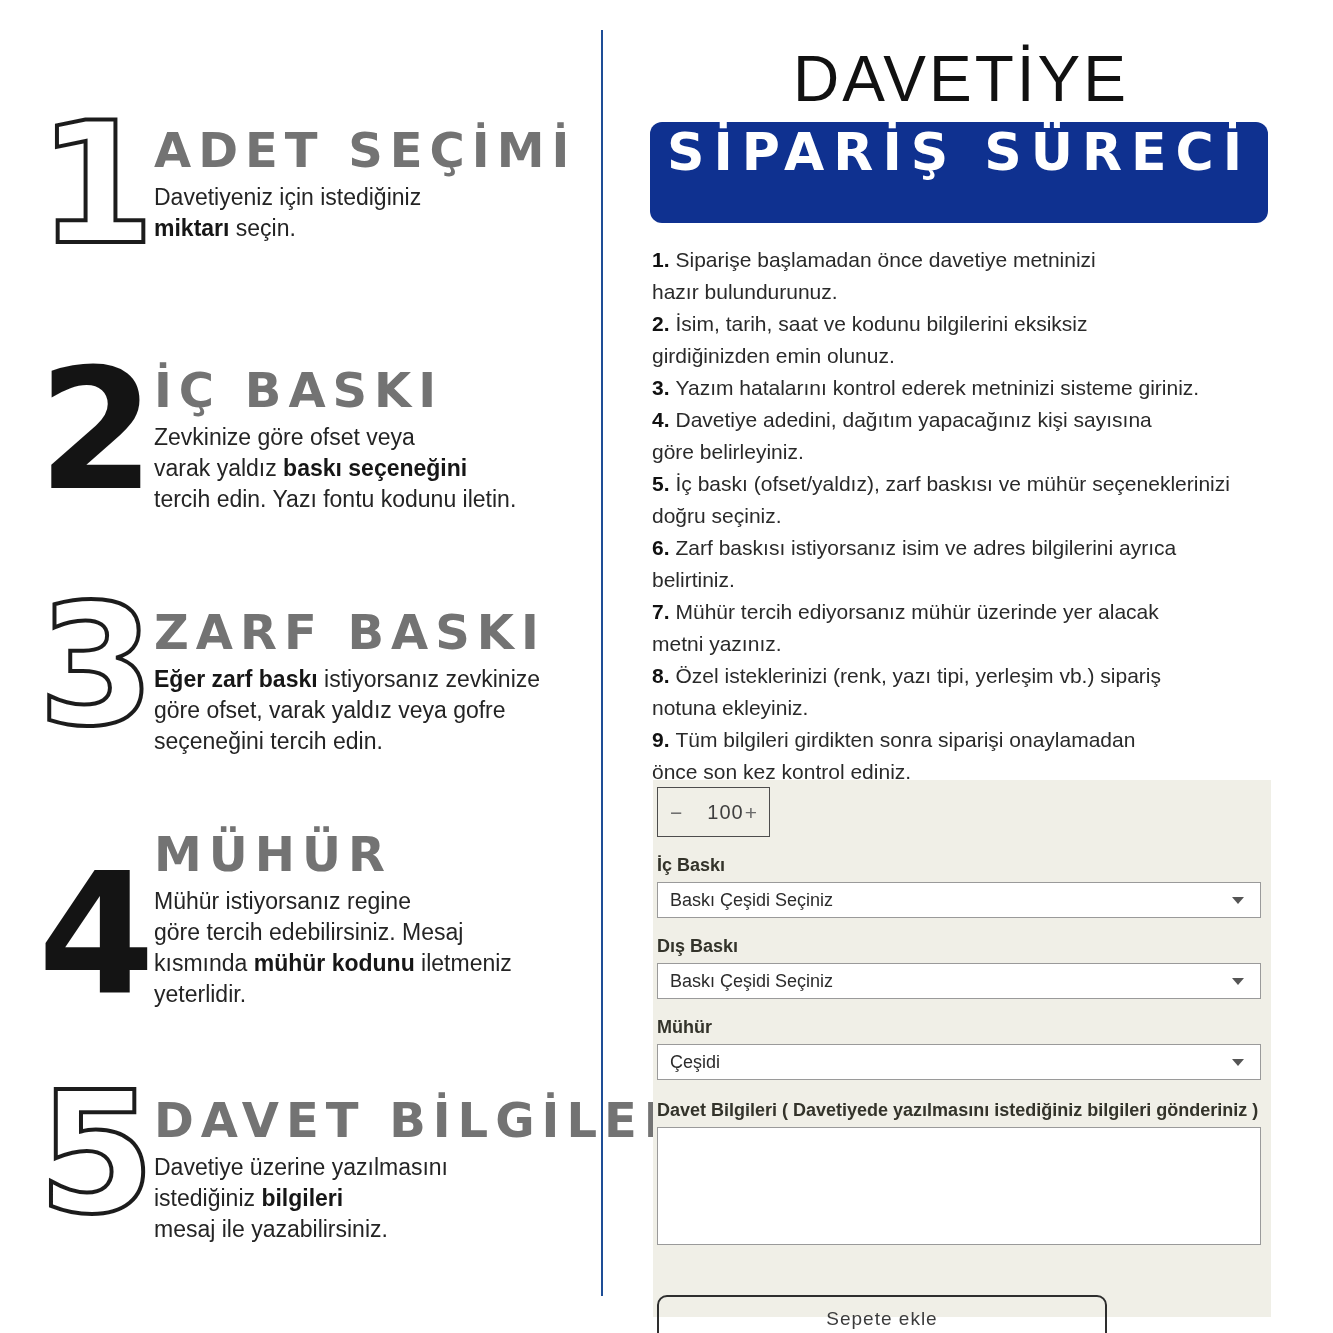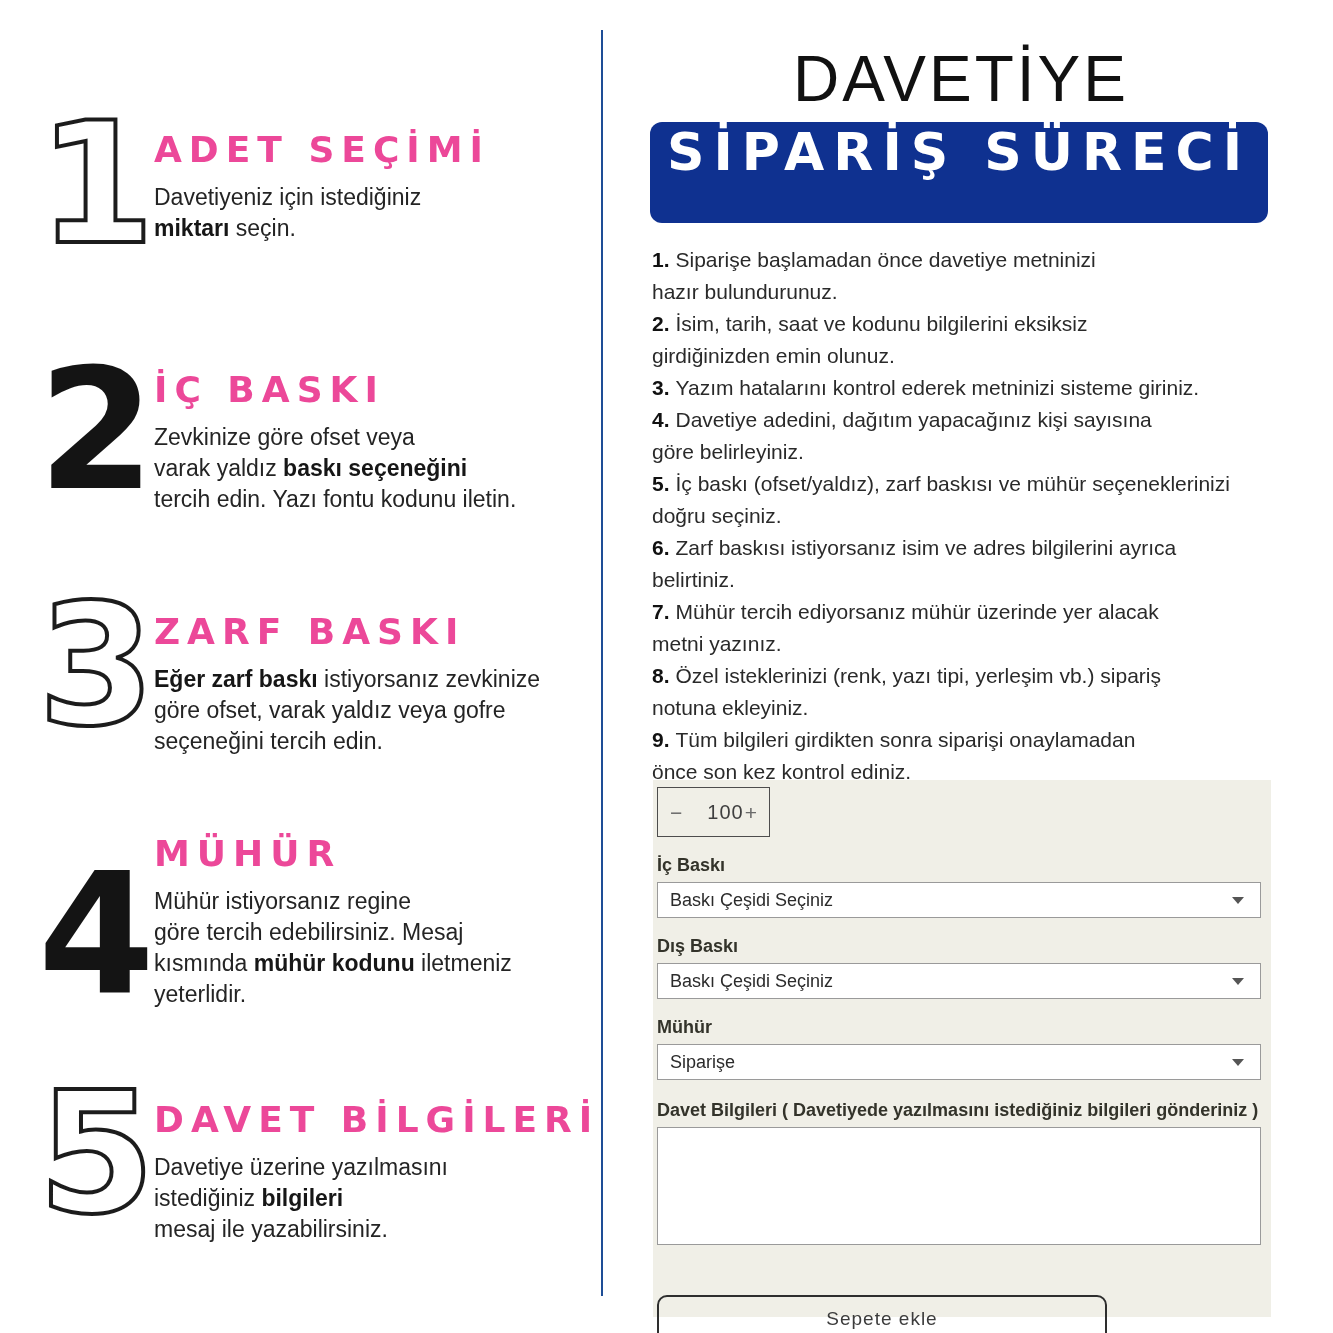--- a/index.html
+++ b/index.html
@@ -25,22 +25,22 @@
     font-family:"DejaVu Sans","Liberation Sans",sans-serif;
     font-weight:800;font-size:168px;line-height:132px;color:#141414;
     letter-spacing:-4px;
   }
   .step-num.outline{color:#ffffff;-webkit-text-stroke:4px #1c1c1c;}
   .step:nth-child(4) .step-num{margin-top:46px;}
   .step:nth-child(2) .step-num{margin-top:6px;}
   .step-text{margin-left:8px;padding-top:10px;max-width:430px;}
   .step-title{
     font-family:"DejaVu Sans","Liberation Sans",sans-serif;
-    font-weight:800;font-size:36px;line-height:44px;letter-spacing:7px;
-    color:#ec4899;white-space:nowrap;
+    font-weight:800;font-size:48px;line-height:44px;letter-spacing:7px;
+    color:#737373;white-space:nowrap;
   }
   .step-body{
     margin-top:10px;font-size:23px;line-height:31px;color:#242424;
     white-space:pre-line;
   }
   .step-body b{color:#161616;}
 
   
   .right-col{position:absolute;left:650px;top:12px;width:645px;height:1333px;}
   .r-title{
@@ -211,21 +211,21 @@
     <div class="fld-label">Dış Baskı</div>
     <div class="fld-select">
       <span class="val">Baskı Çeşidi Seçiniz</span>
       <span class="caret"></span>
     </div>
   </div>
 
   <div>
     <div class="fld-label">Mühür</div>
     <div class="fld-select">
-      <span class="val">Siparişe</span>
+      <span class="val">Çeşidi</span>
       <span class="caret"></span>
     </div>
   </div>
 </div>
 
       <div class="ta-label">Davet Bilgileri ( Davetiyede yazılmasını istediğiniz bilgileri gönderiniz )</div>
       <textarea class="davet" style=""></textarea>
 
       <button class="submit-btn">Sepete ekle</button>
     </div>

